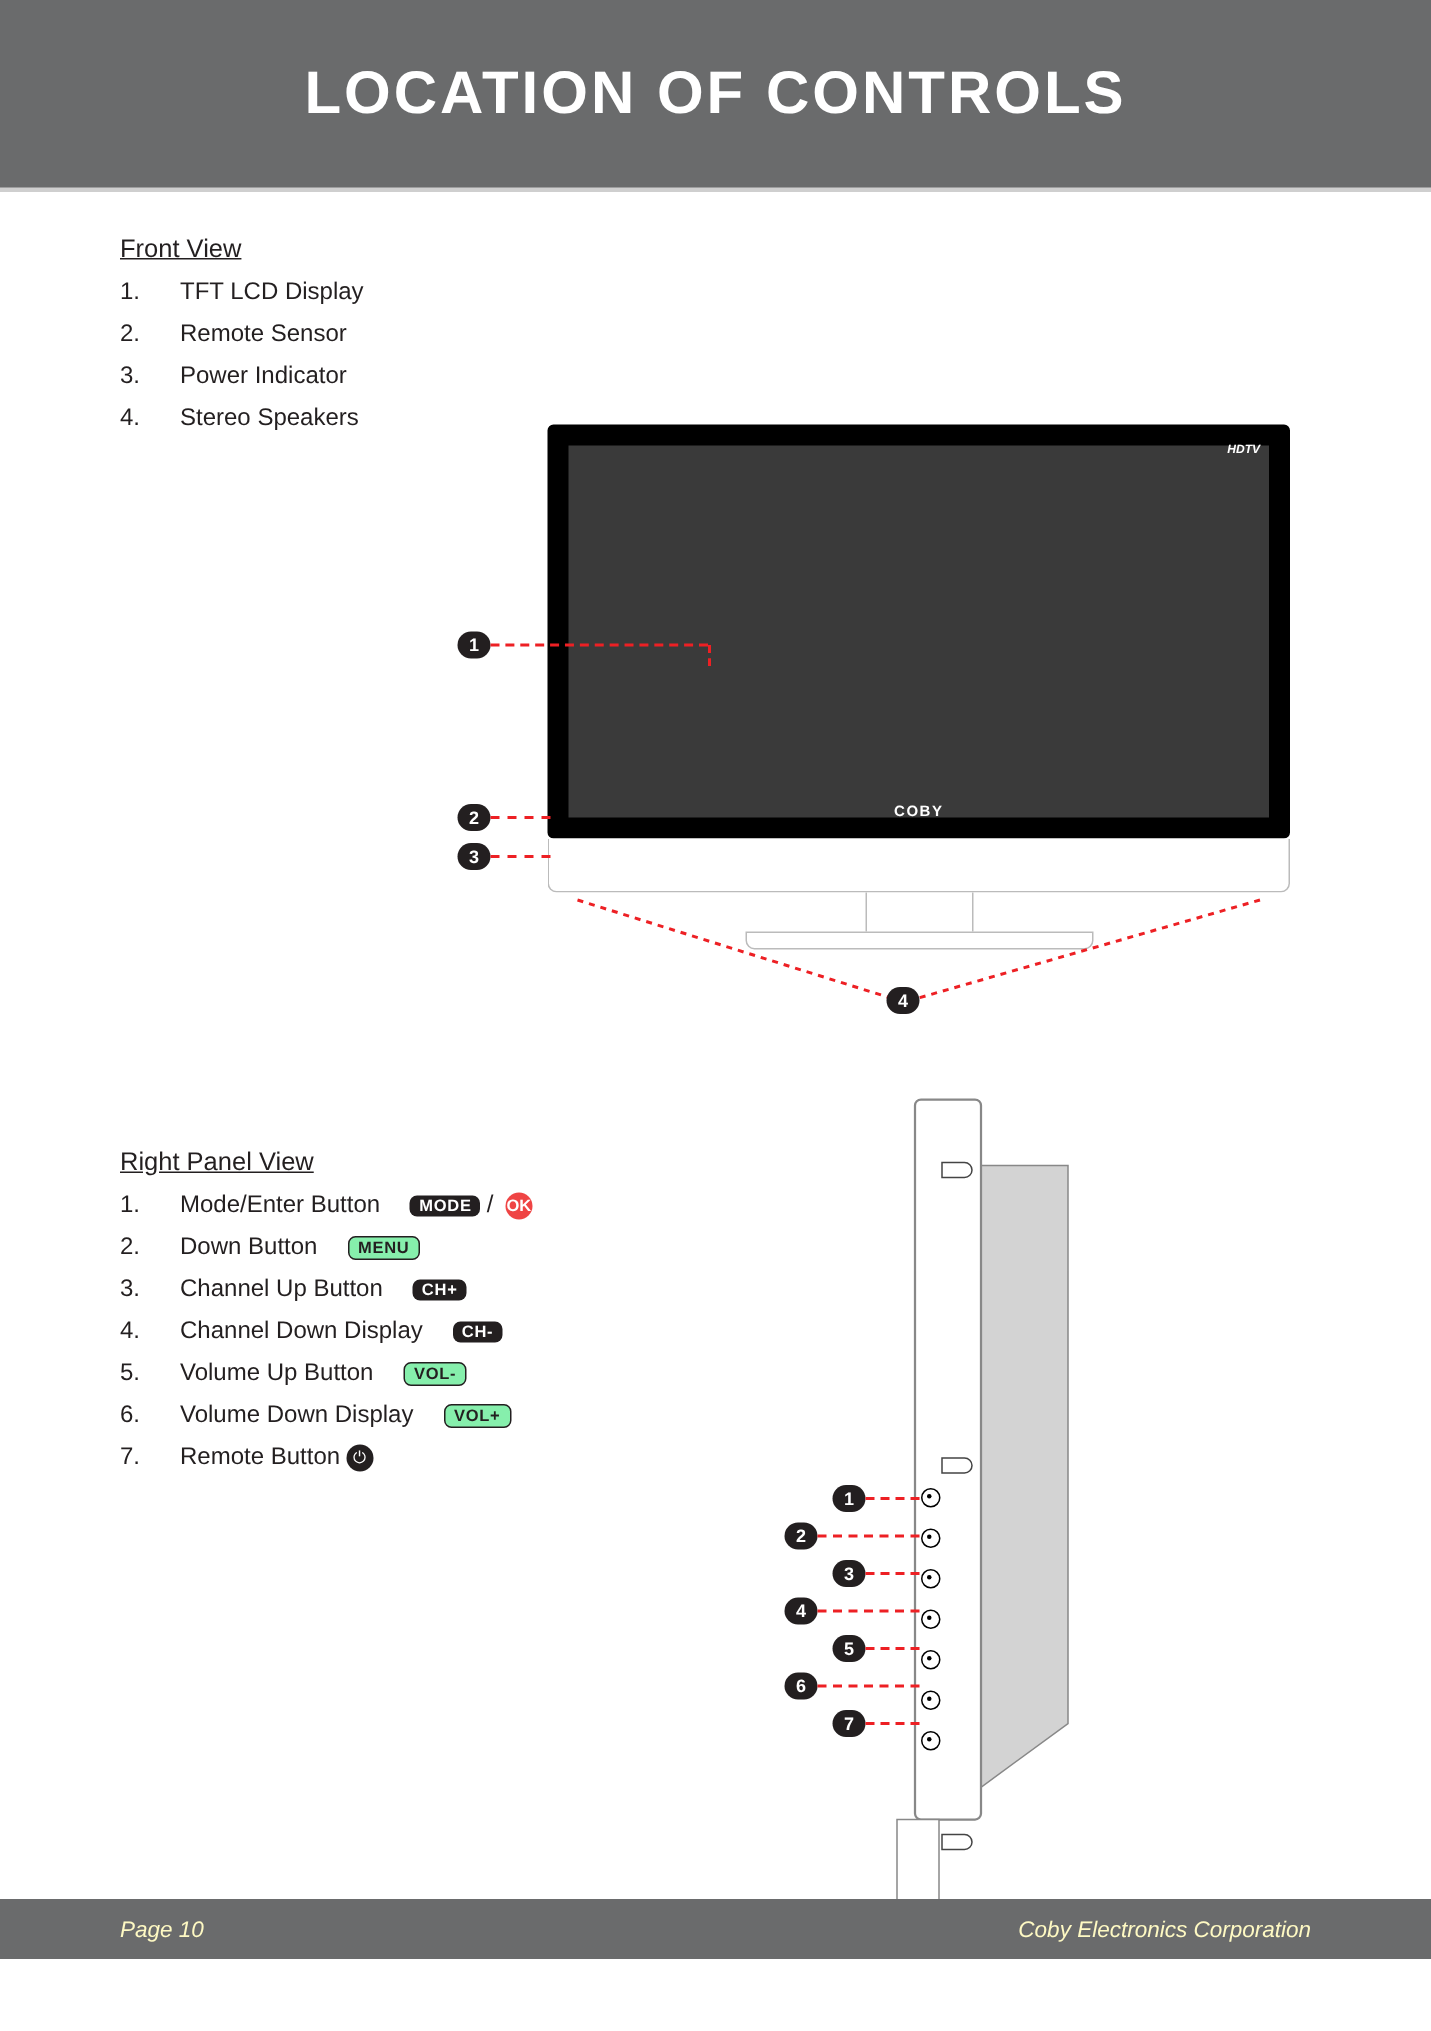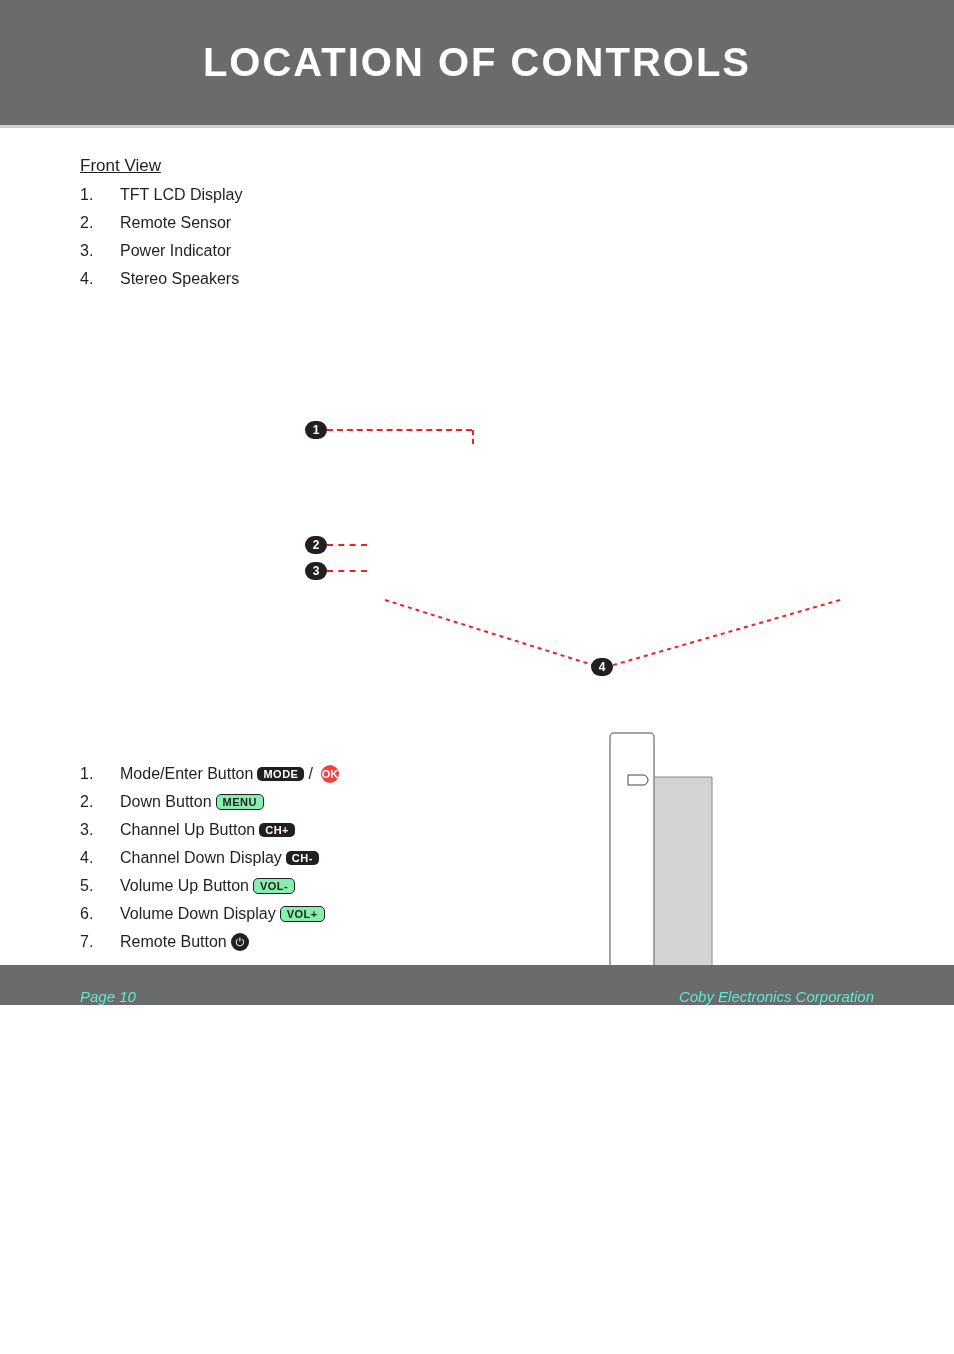--- a/index.html
+++ b/index.html
@@ -1,28 +1,28 @@
 <!DOCTYPE html>
 <html><head>
 <meta charset="utf-8">
 <style>
   html,body{margin:0;padding:0;background:#fff;font-family:Arial,Helvetica,sans-serif;color:#231f20}
-  .page{width:954px;height:1005px;margin:0 auto;position:relative;background:#fff}
+  .page{width:954px;height:1306px;margin:0 auto;position:relative;background:#fff}
   .header{position:relative;width:100%;height:125px;background:#6a6b6c;display:flex;align-items:center;justify-content:center;border-bottom:3px solid #cfcfcf}
   .header-title{color:#fff;font-weight:700;font-size:40px;letter-spacing:2px}
   .body{position:relative;padding:28px 80px 0 80px;height:1090px}
   .section-title{font-weight:400;text-decoration:underline;font-size:17px;margin:0 0 10px 0}
   ol.list{list-style:none;margin:0;padding:0}
   ol.list>li{display:flex;align-items:center;font-size:16px;margin:0 0 10px 0}
   ol.list>li .num{width:40px}
-  .pill{display:inline-flex;align-items:center;justify-content:center;background:#231f20;color:#fff;font-weight:700;border-radius:5px;padding:1px 6px;font-size:11px;letter-spacing:.5px;margin-left:4px}
+  .pill{display:inline-flex;align-items:center;justify-content:center;background:#231f20;color:#fff;font-weight:700;border-radius:5px;padding:1px 6px;font-size:11px;letter-spacing:.5px;margin-left:20px}
   .pill.outline{background:#86efac;color:#231f20;border:1.5px solid #231f20}
   .circle-lbl{display:inline-flex;align-items:center;justify-content:center;background:#ef4444;color:#fff;font-weight:700;border-radius:50%;width:18px;height:18px;font-size:11px;margin-left:4px}
   .power-icon{display:inline-flex;align-items:center;justify-content:center;background:#231f20;color:#fff;border-radius:50%;width:18px;height:18px;font-size:11px;margin-left:4px}
-  .footer{position:absolute;left:0;right:0;bottom:0;height:40px;background:#6a6b6c;color:#5eead4;display:flex;align-items:flex-end;justify-content:space-between;padding:0 80px;font-style:italic;font-size:15px}
+  .footer{position:absolute;left:0;right:0;bottom:0;height:40px;background:#6a6b6c;color:#fef9c3;display:flex;align-items:center;justify-content:space-between;padding:0 80px;font-style:italic;font-size:15px}
   .front-section{display:flex;align-items:flex-start}
   .front-text{width:240px}
   .diagram-callout{position:absolute;display:flex;align-items:center}
   .callout-num{display:inline-flex;align-items:center;justify-content:center;background:#231f20;color:#fff;font-weight:700;border-radius:999px;width:22px;height:18px;font-size:12px}
   .dash-h{border-top:2px dashed #ed2024;height:0}
   .dash-v{border-left:2px dashed #ed2024;width:0}
   .tv-front{position:absolute;left:365px;top:155px;width:495px}
   .tv-bezel{border:14px solid #000;border-radius:4px;background:#3a3a3a;height:248px;position:relative}
   .tv-coby{position:absolute;bottom:-2px;left:50%;transform:translateX(-50%);color:#fff;font-size:10px;font-weight:700;letter-spacing:1px}
   .tv-hdtv{position:absolute;top:-2px;right:6px;color:#fff;font-size:8px;font-weight:700;font-style:italic}
@@ -63,20 +63,29 @@
               <span>Power Indicator</span>
             </li>
           <li>
               <span class="num">4.</span>
               <span>Stereo Speakers</span>
             </li>
         </ol>
       </div>
     </div>
 
+    <div class="tv-front">
+      <div class="tv-bezel">
+        <span class="tv-hdtv">HDTV</span>
+        <span class="tv-coby">COBY</span>
+      </div>
+      <div class="tv-lower"></div>
+      <div class="tv-stand-neck"></div>
+      <div class="tv-stand-base"></div>
+    </div>
 
     <div class="diagram-callout" style="left:305px;top:288px">
       <span class="callout-num">1</span>
       <span class="dash-h" style="width:145px"></span>
       <span class="dash-v" style="height:14px;margin-top:14px"></span>
     </div>
     <div class="diagram-callout" style="left:305px;top:408px">
       <span class="callout-num">2</span>
       <span class="dash-h" style="width:40px"></span>
     </div>
@@ -87,20 +96,21 @@
 
     <svg style="position:absolute;left:365px;top:460px;width:495px;height:100px">
       <line x1="20" y1="12" x2="231" y2="78" stroke="#ed2024" stroke-width="2" stroke-dasharray="4 4"></line>
       <line x1="475" y1="12" x2="245" y2="78" stroke="#ed2024" stroke-width="2" stroke-dasharray="4 4"></line>
     </svg>
     <div class="diagram-callout" style="left:591px;top:530px">
       <span class="callout-num">4</span>
     </div>
 
     <div class="right-section" style="width:400px">
+      <p class="section-title">Right Panel View</p>
       <ol class="list">
         <li>
           <span class="num">1.</span>
           <span>Mode/Enter Button</span>
           <span class="pill">MODE</span>
           <span style="margin:0 4px">/</span>
           <span class="circle-lbl">OK</span>
         </li>
         <li>
           <span class="num">2.</span>

